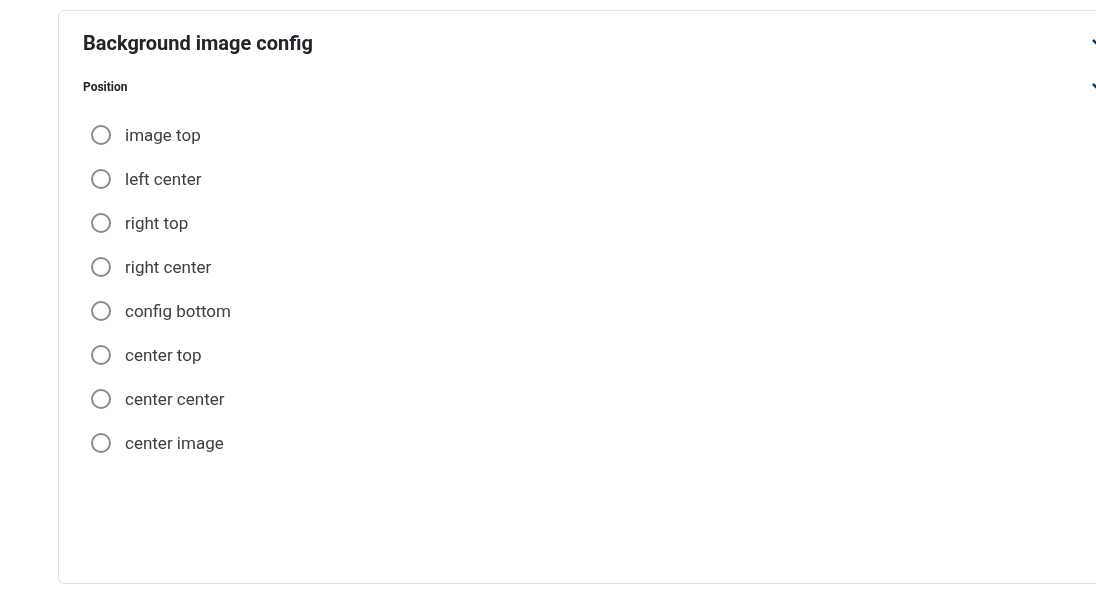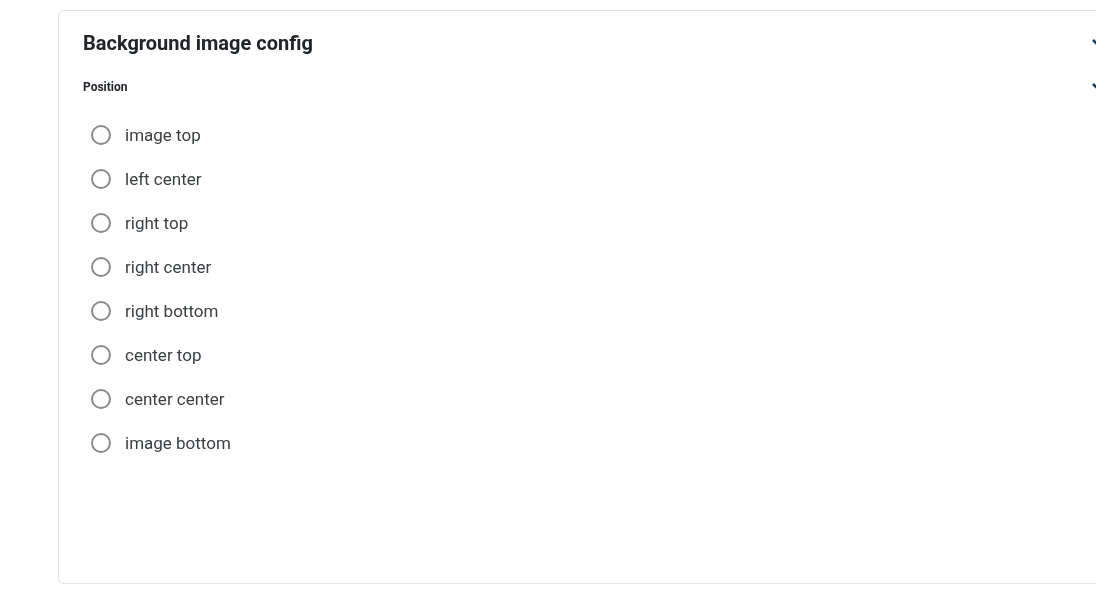--- a/index.html
+++ b/index.html
@@ -113,28 +113,28 @@
     <div class="radio-item">
       <div class="radio-circle"></div>
       <span class="radio-label">right top</span>
     </div>
     <div class="radio-item">
       <div class="radio-circle"></div>
       <span class="radio-label">right center</span>
     </div>
     <div class="radio-item">
       <div class="radio-circle"></div>
-      <span class="radio-label">right bottom</span>
+      <span class="radio-label">config bottom</span>
     </div>
     <div class="radio-item">
       <div class="radio-circle"></div>
       <span class="radio-label">center top</span>
     </div>
     <div class="radio-item">
       <div class="radio-circle"></div>
       <span class="radio-label">center center</span>
     </div>
     <div class="radio-item">
       <div class="radio-circle"></div>
-      <span class="radio-label">image bottom</span>
+      <span class="radio-label">center image</span>
     </div>
   </div>
 </div>
 
 </body></html>

